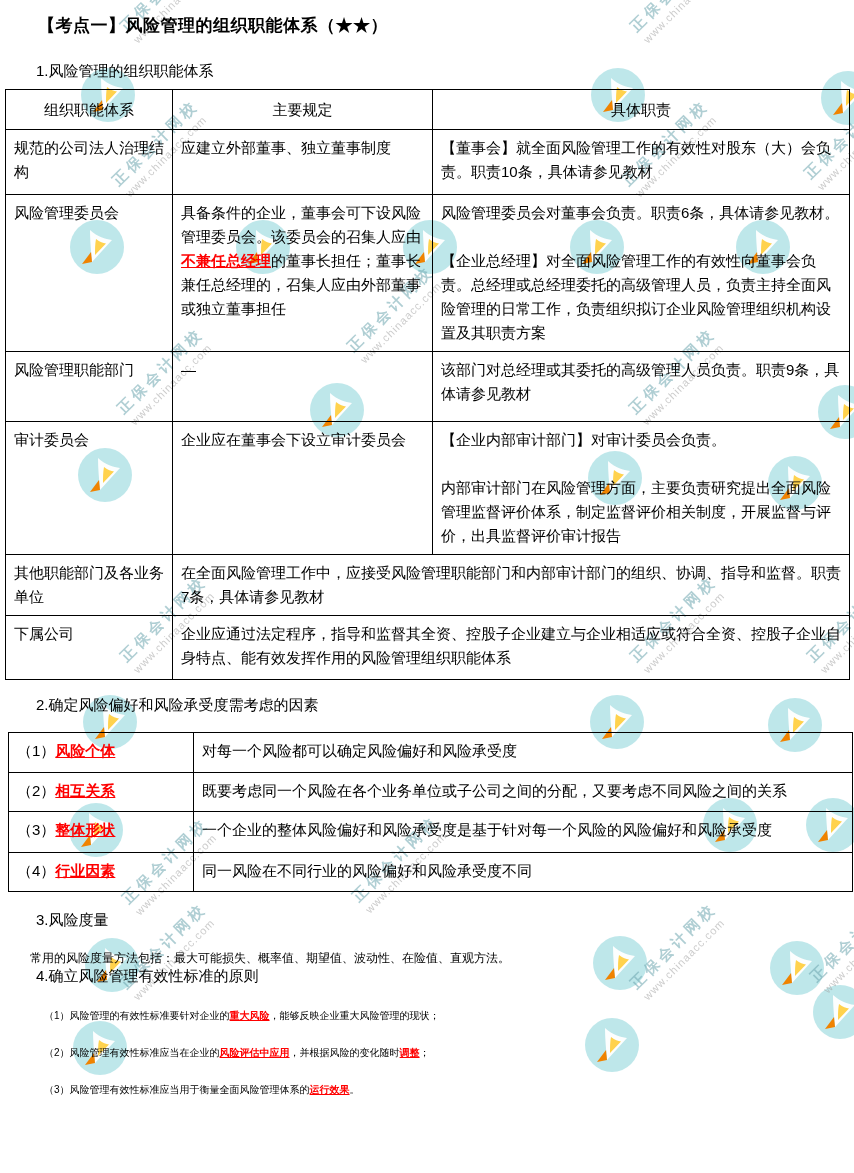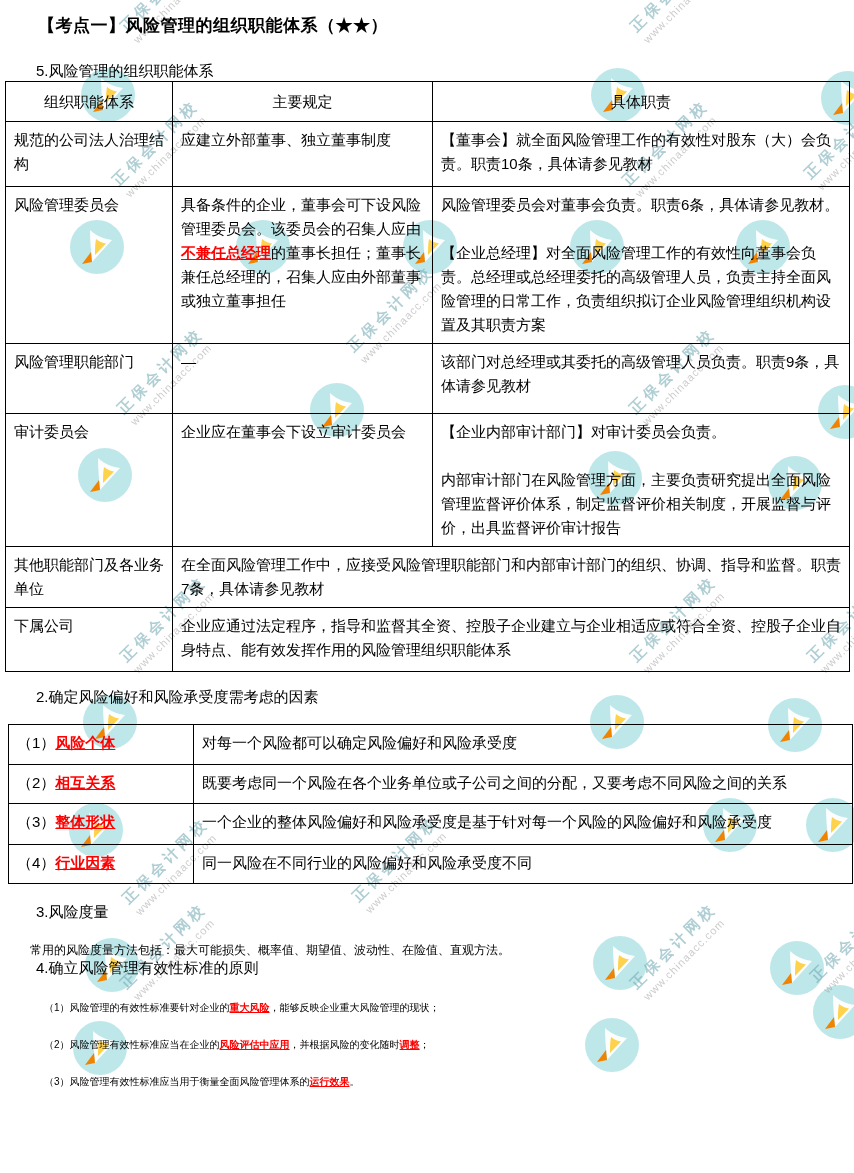--- a/index.html
+++ b/index.html
@@ -21,21 +21,21 @@
   .content { position:relative; z-index:1; }
   .doc-title { font-weight:bold; font-size:17px; padding:14px 0 0 38px; letter-spacing:0.5px; }
   .heading { font-size:15px; margin-left:36px; }
   .h-s1 { margin-top:25px; }
   .h-s2 { margin-top:16px; }
   .h-s3 { margin-top:19px; }
   .h-s4 { }
   .para { font-size:12px; margin:20px 0 0 30px; }
   .principle { font-size:10px; margin:23px 0 0 44px; }
   table { border-collapse:collapse; table-layout:fixed; width:844px; margin-left:5px; }
-  .t1 { margin-top:0; }
+  .t1 { margin-top:8px; }
   .t2 { margin-top:17px;margin-left:8px; }
   th, td {
     border:1px solid #000;
     font-size:15px; line-height:24px;
     vertical-align:top; text-align:left;
     padding:6px 8px;
     white-space:pre-wrap;
     word-break:break-all;
     font-weight:normal;
   }
@@ -259,21 +259,21 @@
     <div class="wm-text" style="left: 818px; top: 968px;">
       <div class="wm-brand">正保会计网校</div>
       <div class="wm-url">www.chinaacc.com</div>
     </div>
   </div>
 
 <div class="content">
 
   <div class="doc-title">【考点一】风险管理的组织职能体系（★★）</div>
 
-  <div class="heading h-s1">5.风险管理的组织职能体系</div>
+  <div class="heading h-s1">1.风险管理的组织职能体系</div>
 
   <table class="t1">
     <colgroup>
         <col style="width:167px">
         <col style="width:260px">
         <col style="width:417px">
       </colgroup>
     <tbody>
         <tr style="height:40px">
       <th>组织职能体系</th>

